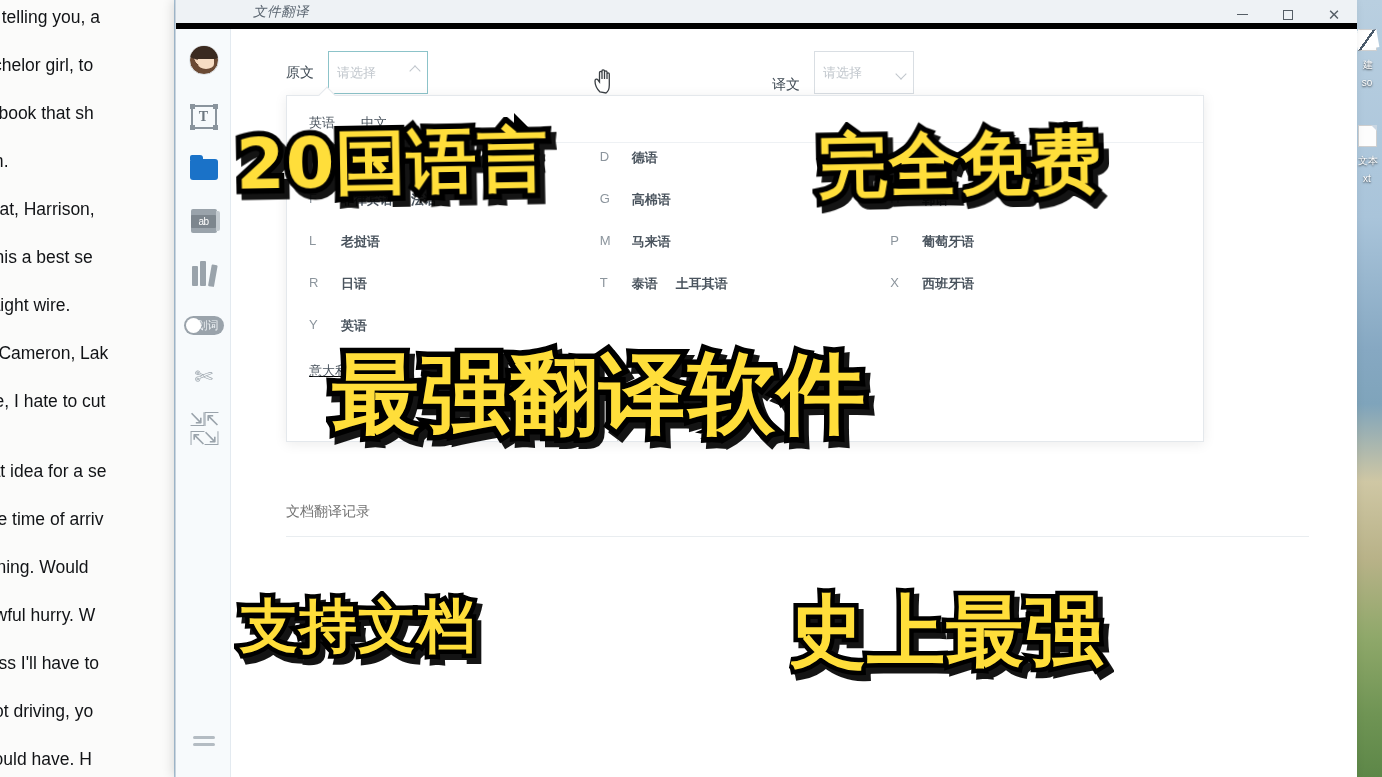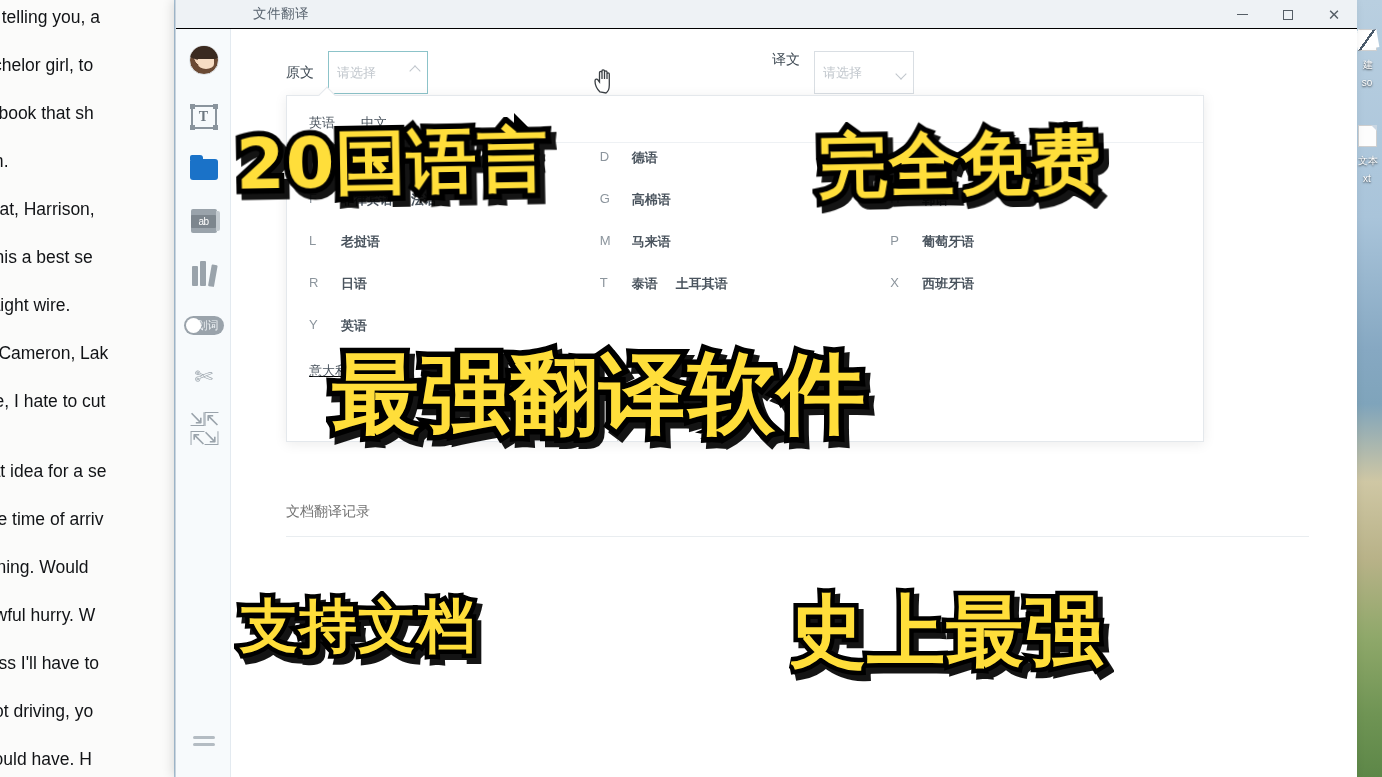--- a/index.html
+++ b/index.html
@@ -49,22 +49,22 @@
   
   #app-window {
     position: absolute; left: 175px; top: 0; width: 1182px; height: 777px;
     background: #ffffff;
     border-left: 1px solid #c9d4de;
     box-shadow: -3px 0 10px rgba(0,0,0,.12);
   }
   
   #titlebar {
     height: 29px; background: #eef2f5;
-    border-bottom: 1px solid #000000;
-    display: flex; align-items: center; position: relative;
+    border-bottom: 6px solid #000000;
+    display: flex; align-items: center; position: relative; font-style: italic;
   }
   #title-text {
     margin-left: 77px; font-size: 13.5px; color: #5a6570;
     letter-spacing: .5px;
   }
   #win-buttons { position: absolute; right: 0; top: 0; display: flex; height: 29px; }
   .win-btn {
     width: 46px; height: 29px; display: flex; align-items: center;
     justify-content: center; color: #555e66;
   }
@@ -157,21 +157,21 @@
     padding: 0 8px; position: relative;
   }
   .select-box.focused { border: 1px solid #8cc3c9; }
   .select-ph { font-size: 13px; color: #c0c6cc; }
   .caret {
     width: 8px; height: 8px; border-left: 1.5px solid #c0c6cc;
     border-bottom: 1.5px solid #c0c6cc; transform: rotate(135deg);
     margin-bottom: 3px;
   }
   .caret.up { transform: rotate(135deg); }
-  #target-group { margin-left: 344px; display:flex; align-items:flex-start; }
+  #target-group { margin-left: 344px; display:flex; align-items:flex-end; }
 
   
   #hand-cursor {
     position: absolute; left: 417px; top: 68px; width: 22px; height: 26px;
     z-index: 40; pointer-events:none;
   }
 
   
   #arrow-cursor {
     position: absolute; left: 336px; top: 112px; z-index: 41; pointer-events:none;

